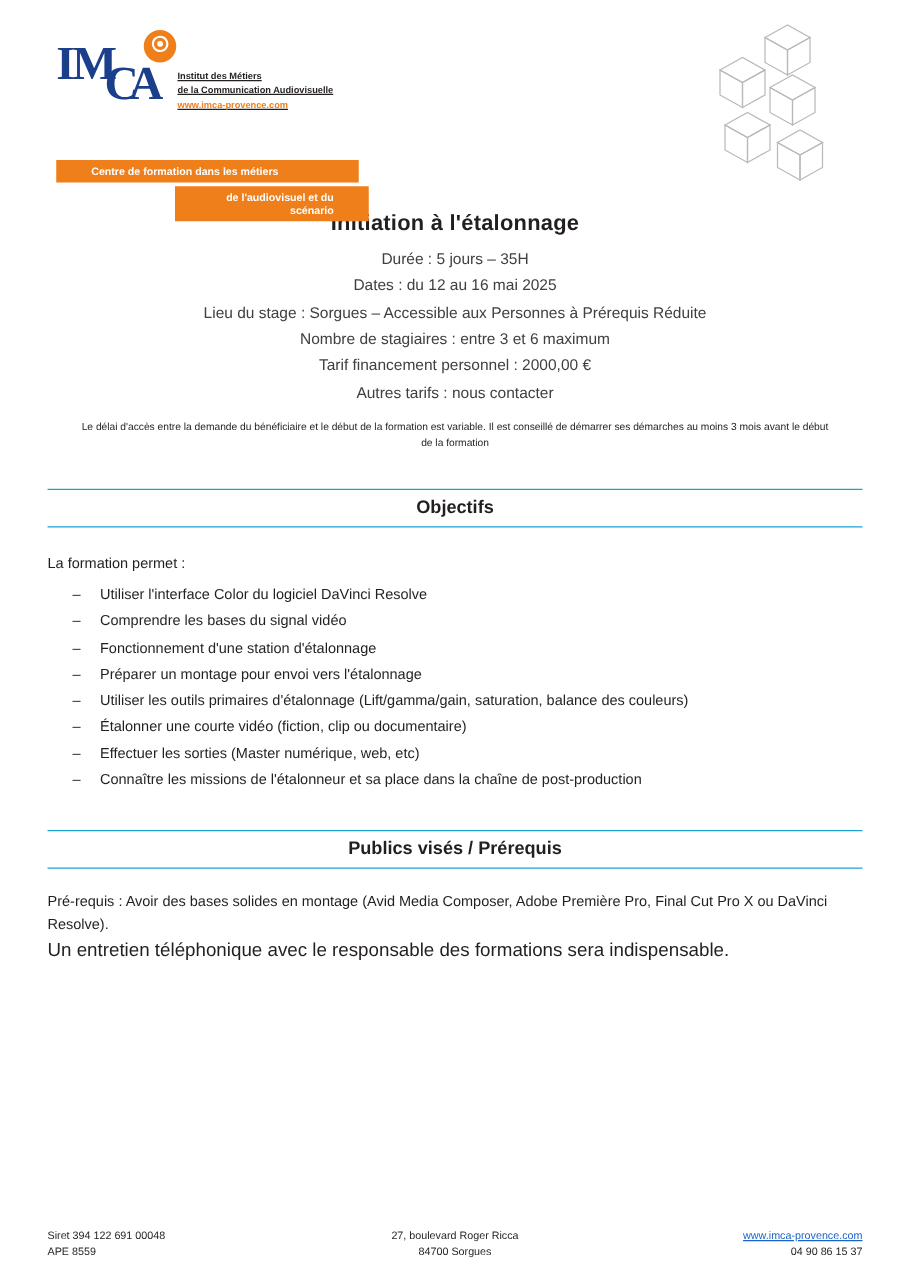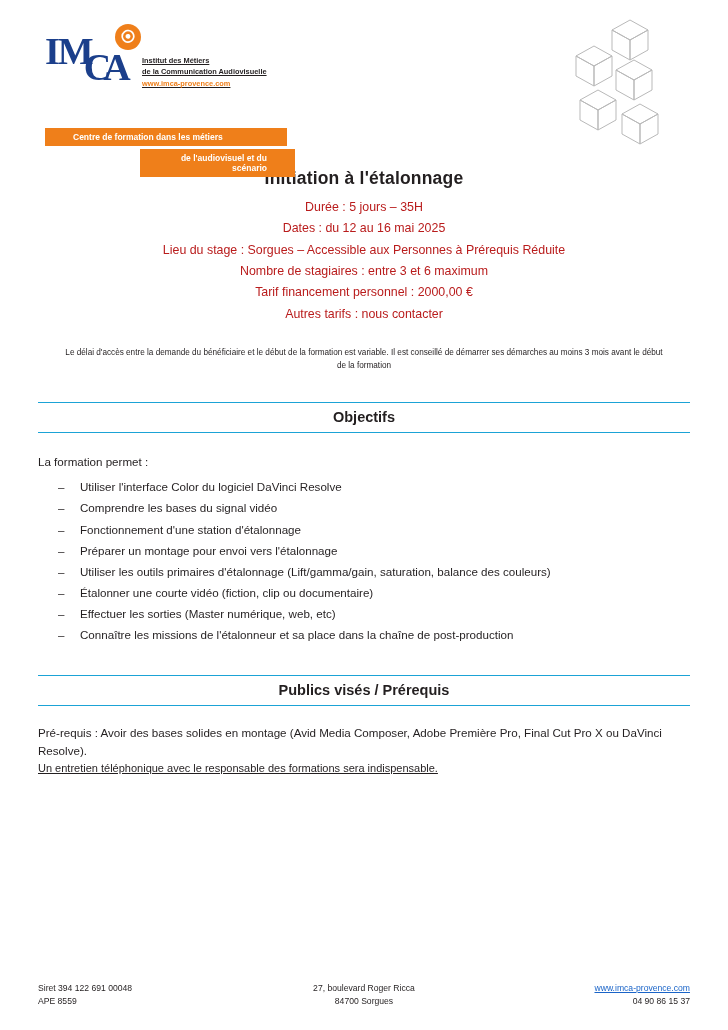--- a/index.html
+++ b/index.html
@@ -119,27 +119,27 @@
     font-size: 17.5px;
     font-weight: bold;
     color: #231f20;
     letter-spacing: 0.2px;
   }
   .meta-lines {
     text-align: center;
     font-size: 12.4px;
     line-height: 1.72;
     margin-top: 8px;
-    color: #b91c1c;
+    color: #404040;
   }
   .delay-note {
     text-align: center;
     font-size: 8.2px;
     line-height: 1.55;
-    margin: 22px auto 0 auto;
+    margin: 11px auto 0 auto;
     width: 600px;
     color: #231f20;
   }
 
   
   .section {
     margin: 0 38px;
   }
   .section-head {
     margin-top: 30px;
@@ -283,21 +283,21 @@
     <li>Utiliser les outils primaires d'étalonnage (Lift/gamma/gain, saturation, balance des couleurs)</li>
     <li>Étalonner une courte vidéo (fiction, clip ou documentaire)</li>
     <li>Effectuer les sorties (Master numérique, web, etc)</li>
     <li>Connaître les missions de l'étalonneur et sa place dans la chaîne de post-production</li>
   </ul>
 </div>
 
 <div class="section">
   <div class="section-head">Publics visés / Prérequis</div>
   <div class="para tight">Pré-requis : Avoir des bases solides en montage (Avid Media Composer, Adobe Première Pro, Final Cut Pro X ou DaVinci Resolve).</div>
-  <div style="font-size:11px;line-height:1.55;text-decoration:underline;">Un entretien téléphonique avec le responsable des formations sera indispensable.</div>
+  <div style="font-size:15px;line-height:1.55;">Un entretien téléphonique avec le responsable des formations sera indispensable.</div>
 </div>
 
 <div class="footer">
   <div class="footer-col-left">
     <div>Siret 394 122 691 00048</div>
     <div>APE 8559</div>
   </div>
   <div class="footer-col-mid">
     <div>27, boulevard Roger Ricca</div>
     <div>84700 Sorgues</div>

